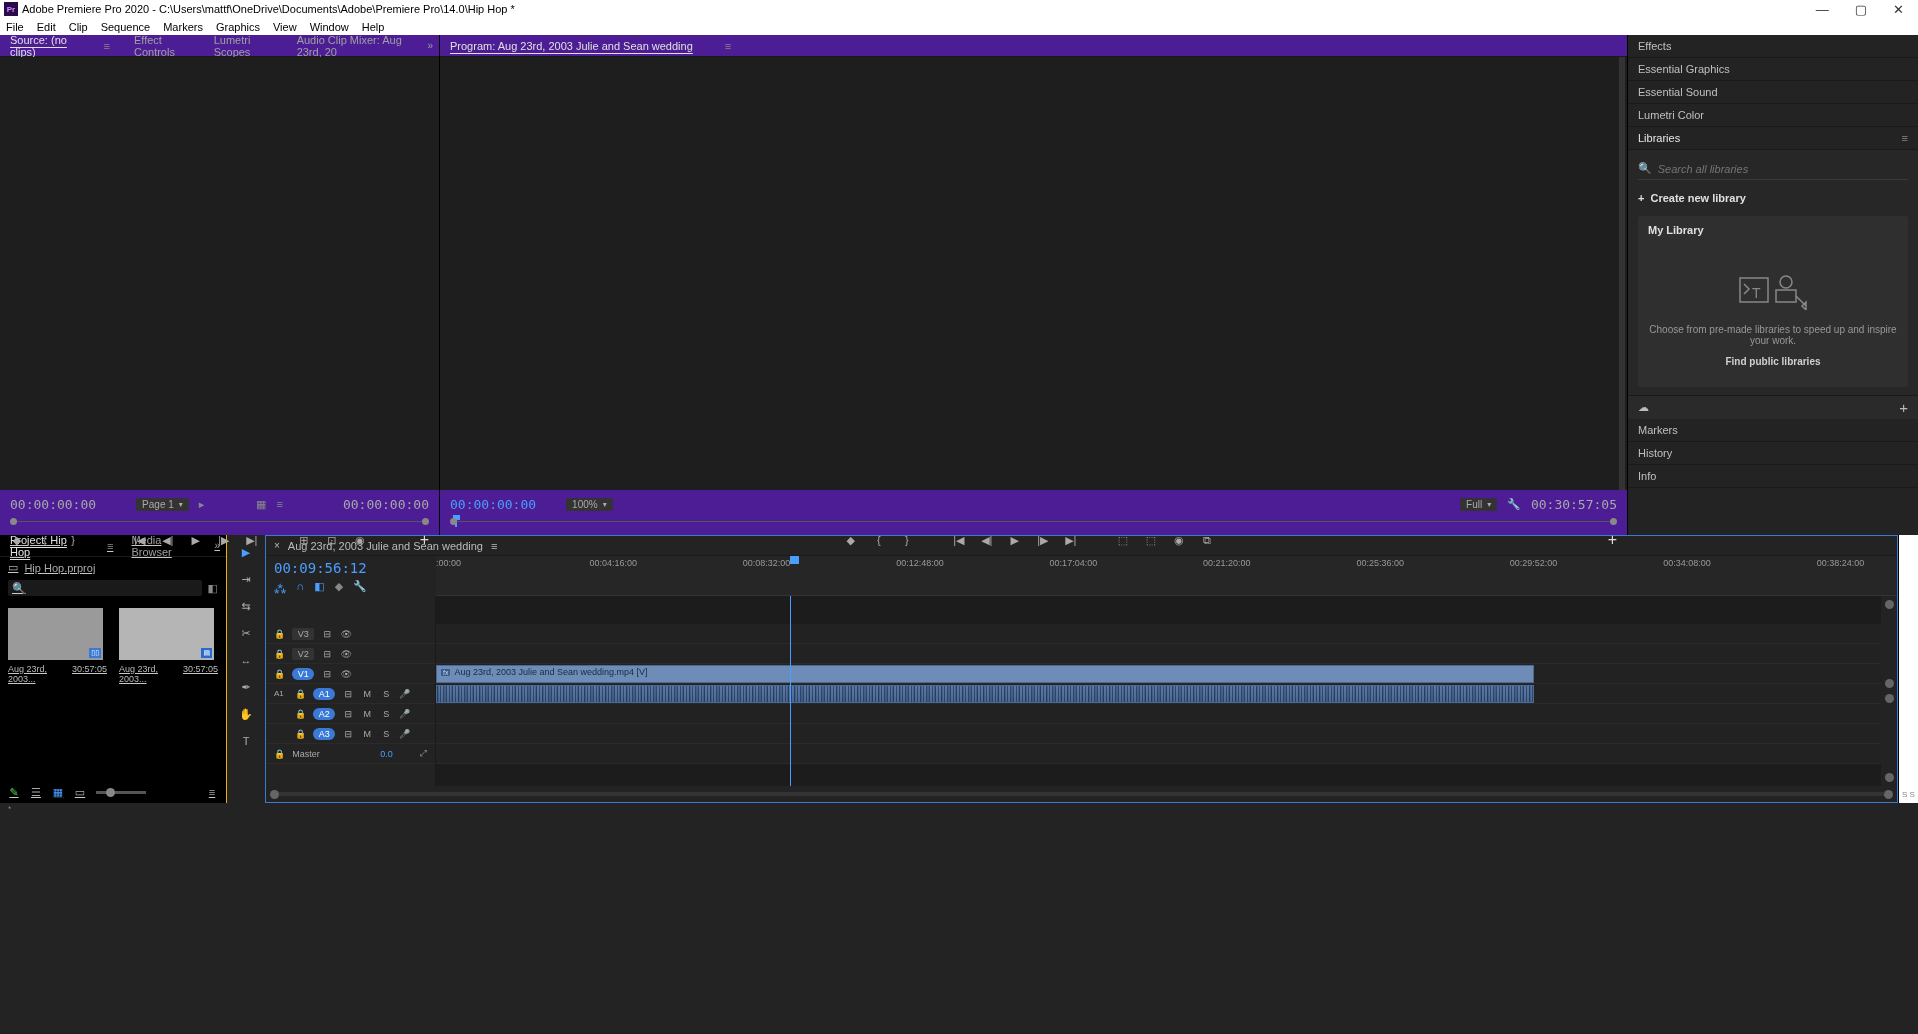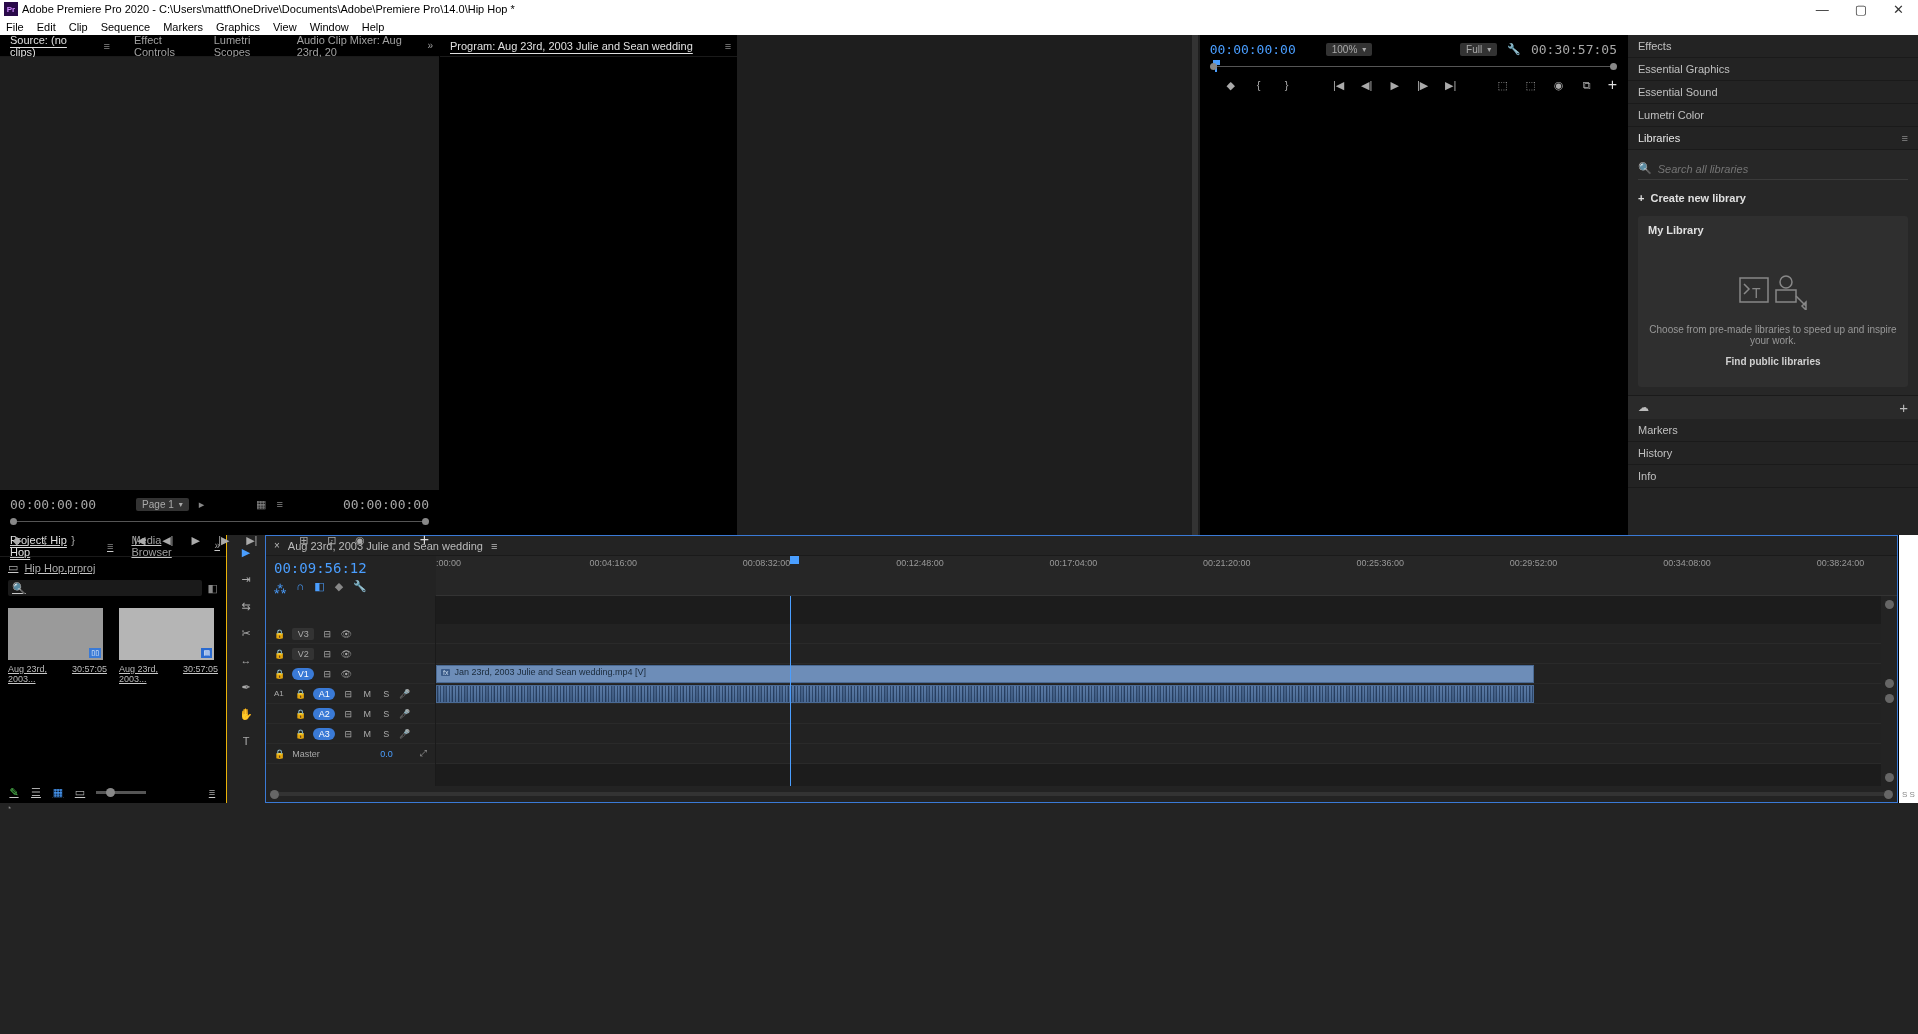--- a/index.html
+++ b/index.html
@@ -7,29 +7,29 @@
 
 .titlebar { background: #fff; height: 18px; display: flex; align-items: center; padding: 0 4px; color: #000; font-size: 11px; }
 .titlebar .app-icon { width: 14px; height: 14px; background: #2a0a4a; margin-right: 4px; display:flex; align-items:center; justify-content:center; }
 .titlebar .app-icon span{ color:#d18cff; font-size:8px; font-weight:bold; }
 .titlebar .win-controls { margin-left: auto; display: flex; gap: 26px; font-size: 13px; color:#333; padding-right:10px;}
 .titlebar .win-controls span { cursor: default; }
 
 .menubar { background: #fff; height: 17px; display: flex; align-items: center; padding: 0 6px; gap: 13px; color: #000; font-size: 11px; }
 
 .top-panels { display: flex; height: 500px; }
-.panel { background: #000000; position: relative; }
+.panel { background: #4c1d95; position: relative; }
 .panel-tabs { height: 22px; display: flex; align-items: center; padding: 0 6px; gap: 20px; font-size: 11px; color: #a0a0a0; border-bottom: 1px solid #1a1a1a; }
 .panel-tabs .tab { cursor: default; padding: 2px 4px; }
 .panel-tabs .tab.active { color: #e0e0e0; text-decoration: underline; text-underline-offset: 3px; }
 .panel-tabs .overflow { margin-left: auto; font-size: 10px; }
 .panel-tabs .menu-icon { margin-left: 8px; font-size: 11px; color:#888;}
 
 .source-panel { width: 440px; border-right: 1px solid #000; display:flex; flex-direction:column;}
-.program-panel { flex: 1; border-right: 1px solid #000; display:flex; }
+.program-panel { flex: 1; border-right: 1px solid #000; display:flex; flex-direction:column;}
 .right-panels { width: 290px; display: flex; flex-direction: column; }
 
 .viewer-area { flex:1; background: #1e1e1e; }
 .viewer-controls { height: 45px; padding: 4px 10px; }
 .viewer-tc-row { display: flex; align-items: center; gap: 10px; height:20px;}
 .tc { font-family: 'Segoe UI', monospace; font-size: 13px; color: #a8a8a8; }
 .tc.blue { color: #4a9eff; }
 .dropdown { background: #333; padding: 1px 6px; font-size: 10px; color:#aaa; border-radius:2px; display:inline-flex; align-items:center; gap:5px;}
 .dropdown::after{content:"▾"; font-size:8px;}
 .mini-ruler { position:relative; height:12px; margin:2px 0;}
@@ -458,21 +458,21 @@
       <div class="track-content">
         <div class="playhead-line" style="left:24.5%"></div>
         <div class="track-lane" style="top:28px"></div>
         <div class="track-lane" style="top:48px"></div>
         <div class="track-lane" style="top:68px"></div>
         <div class="track-lane" style="top:88px"></div>
         <div class="track-lane" style="top:108px"></div>
         <div class="track-lane" style="top:128px"></div>
         <div class="track-lane" style="top:148px"></div>
         <div class="clip" style="top:69px; left:0; width:76%">
-          <div class="label">Jan 23rd, 2003 Julie and Sean wedding.mp4 [V]</div>
+          <div class="label">Aug 23rd, 2003 Julie and Sean wedding.mp4 [V]</div>
         </div>
         <div class="clip audio" style="top:89px; left:0; width:76%; height:18px">
           <div class="wave"></div>
         </div>
       </div>
       <div class="tl-scroll-v">
         <div class="knob"></div>
           <div style="flex:1"></div>
         <div class="knob"></div>
           <div class="knob" style="margin-top:2px"></div>

